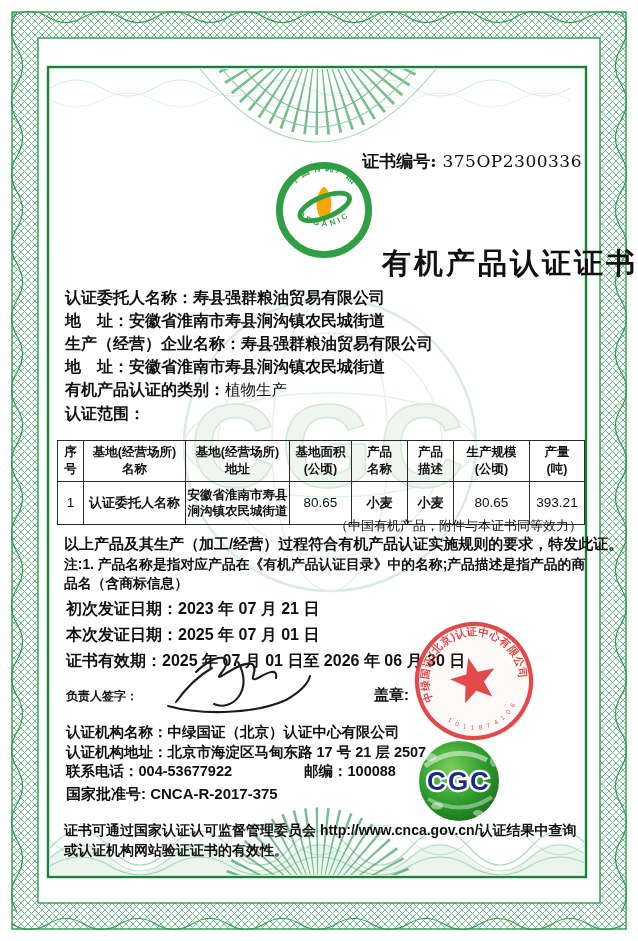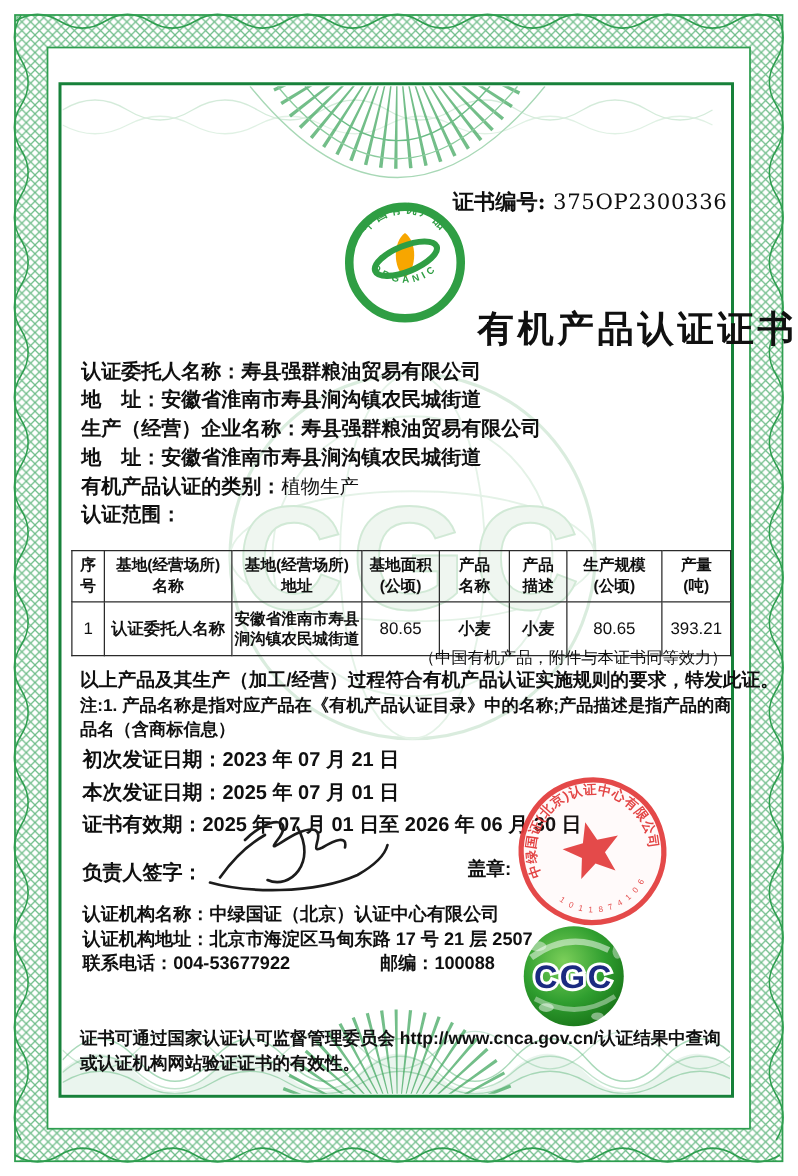--- a/index.html
+++ b/index.html
@@ -26,21 +26,21 @@
   .scope th,.scope td{border:1.6px solid #2b2b2b;text-align:center;vertical-align:middle;
         padding:1px 1px;white-space:pre-line;}
   .scope th{font-size:12.5px;font-weight:700;height:38px;line-height:1.35;}
   .scope td{font-size:13px;font-weight:700;height:40px;line-height:1.3;}
   .scope td.num{font-weight:400;font-size:13.5px;}
 
   .attach-note{right:56px;top:517px;font-size:13px;}
   .statement{left:64px;top:535px;width:520px;font-size:15px;font-weight:700;white-space:nowrap;}
   .note2{left:64px;top:555px;width:522px;font-size:13.8px;font-weight:700;line-height:19px;}
   .dates{left:66px;top:596px;font-size:16px;font-weight:700;line-height:26px;}
-  .sign-label{left:66px;top:688px;font-size:16px;font-weight:700;}
+  .sign-label{left:66px;top:688px;font-size:12px;font-weight:700;}
   .seal-label{left:374px;top:686px;font-size:15px;font-weight:700;}
   .org{left:66px;top:723px;font-size:14.5px;font-weight:700;line-height:19.5px;}
   .org .zip{position:absolute;left:238px;top:39px;white-space:nowrap;}
   .approval{left:66px;top:785px;font-size:15px;font-weight:700;}
   .footer{left:64px;top:820px;width:524px;font-size:14px;font-weight:700;line-height:20px;word-break:break-all;}
 
   .organic-logo{left:275px;top:161px;width:98px;height:98px;}
 </style>
 </head>
 <body>
@@ -187,20 +187,23 @@
   <div class="abs sign-label">负责人签字：</div>
   <div class="abs seal-label">盖章:</div>
 
   <div class="abs org">
     <div class="nowrap"><span>认证机构名称：</span><span>中绿国证（北京）认证中心有限公司</span></div>
     <div class="nowrap"><span>认证机构地址：</span><span>北京市海淀区马甸东路 17 号 21 层 2507</span></div>
     <div class="nowrap"><span>联系电话：</span><span>004-53677922</span></div>
     <div class="zip"><span>邮编：</span><span>100088</span></div>
   </div>
 
+  <div class="abs approval nowrap">
+    <span>国家批准号: </span><span>CNCA-R-2017-375</span>
+  </div>
 
   <div class="abs footer">证书可通过国家认证认可监督管理委员会 http://www.cnca.gov.cn/认证结果中查询或认证机构网站验证证书的有效性。</div>
 
   <svg class="layer" style="pointer-events:none" width="638" height="941" viewBox="0 0 638 941">
     <defs>
       <radialGradient id="gradG" cx="40%" cy="35%" r="75%">
         <stop offset="0%" stop-color="#7ccf5a"></stop>
         <stop offset="55%" stop-color="#2f9e2f"></stop>
         <stop offset="100%" stop-color="#156e15"></stop>
       </radialGradient>

